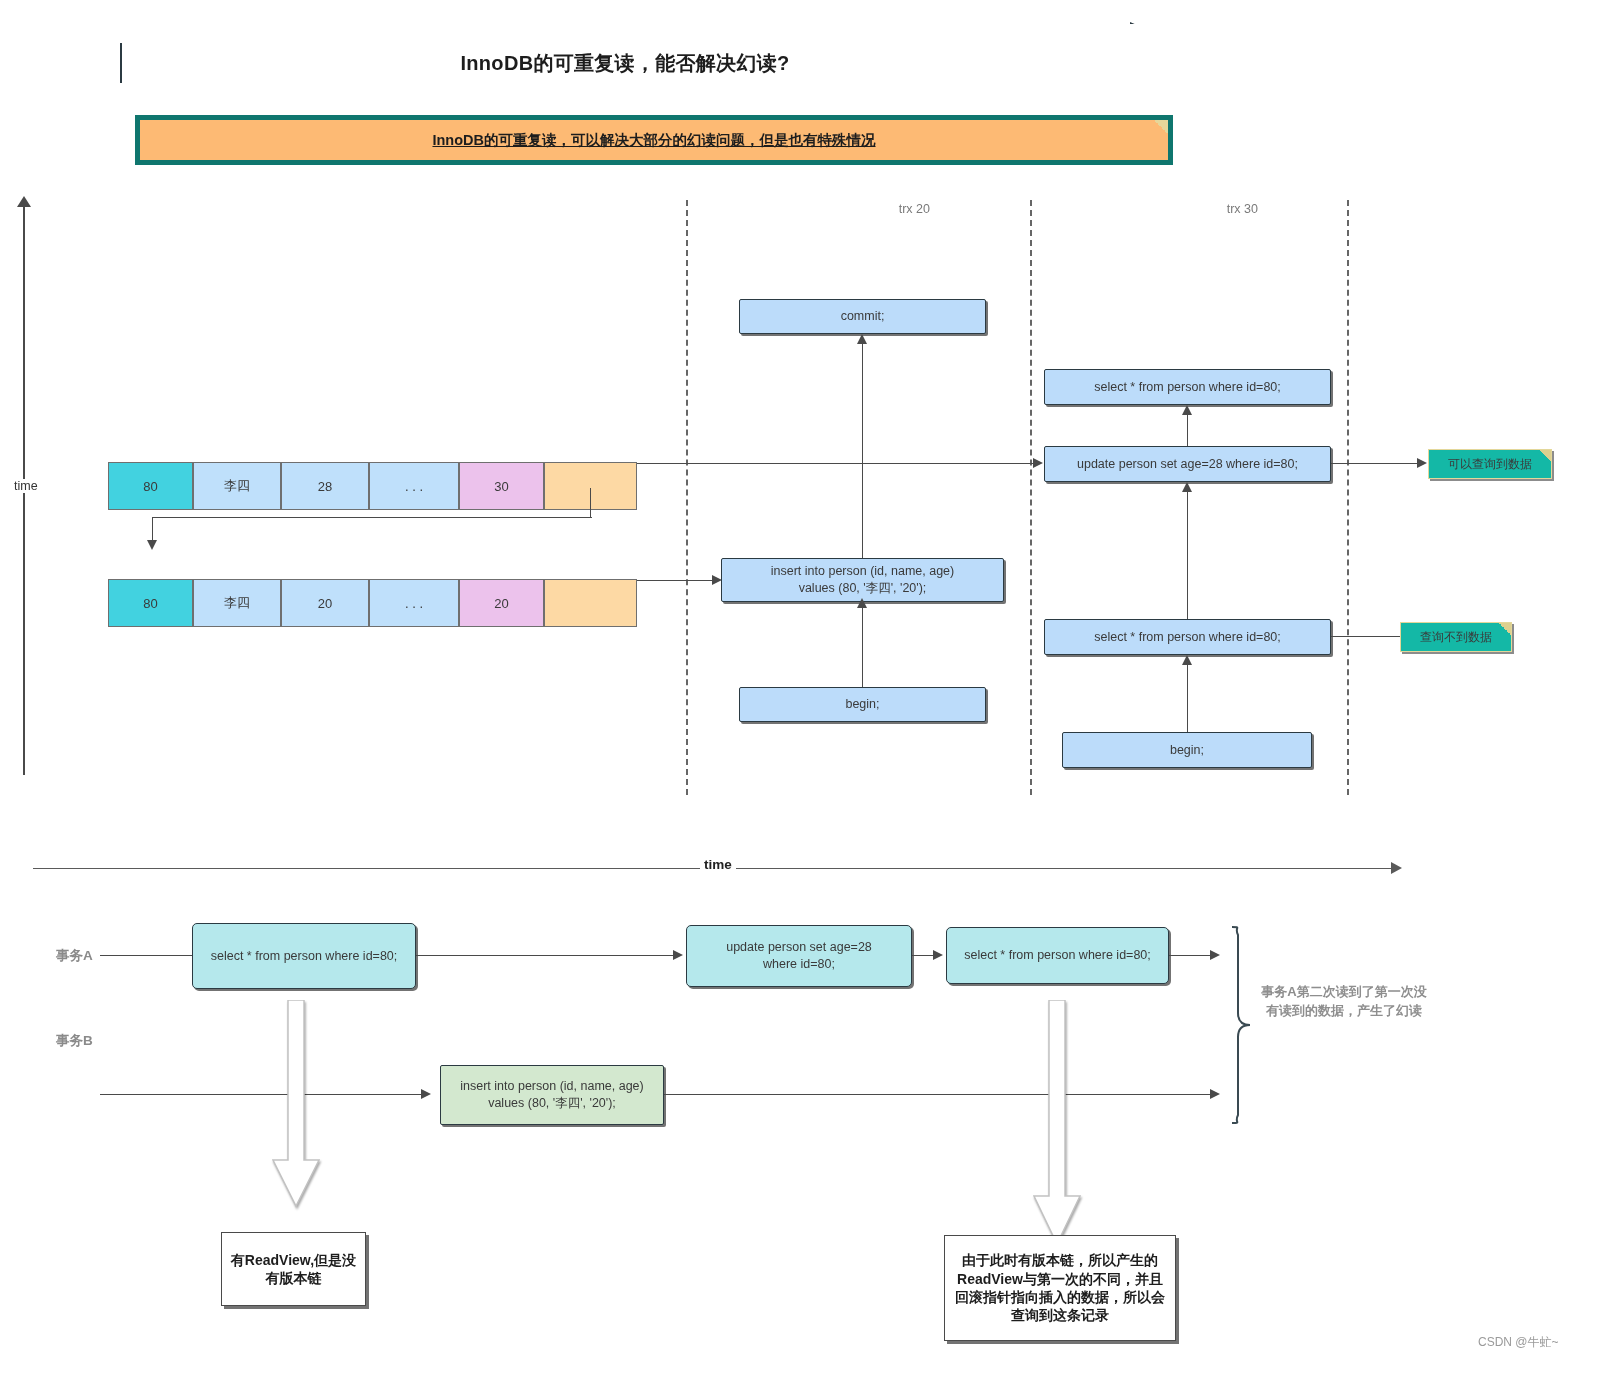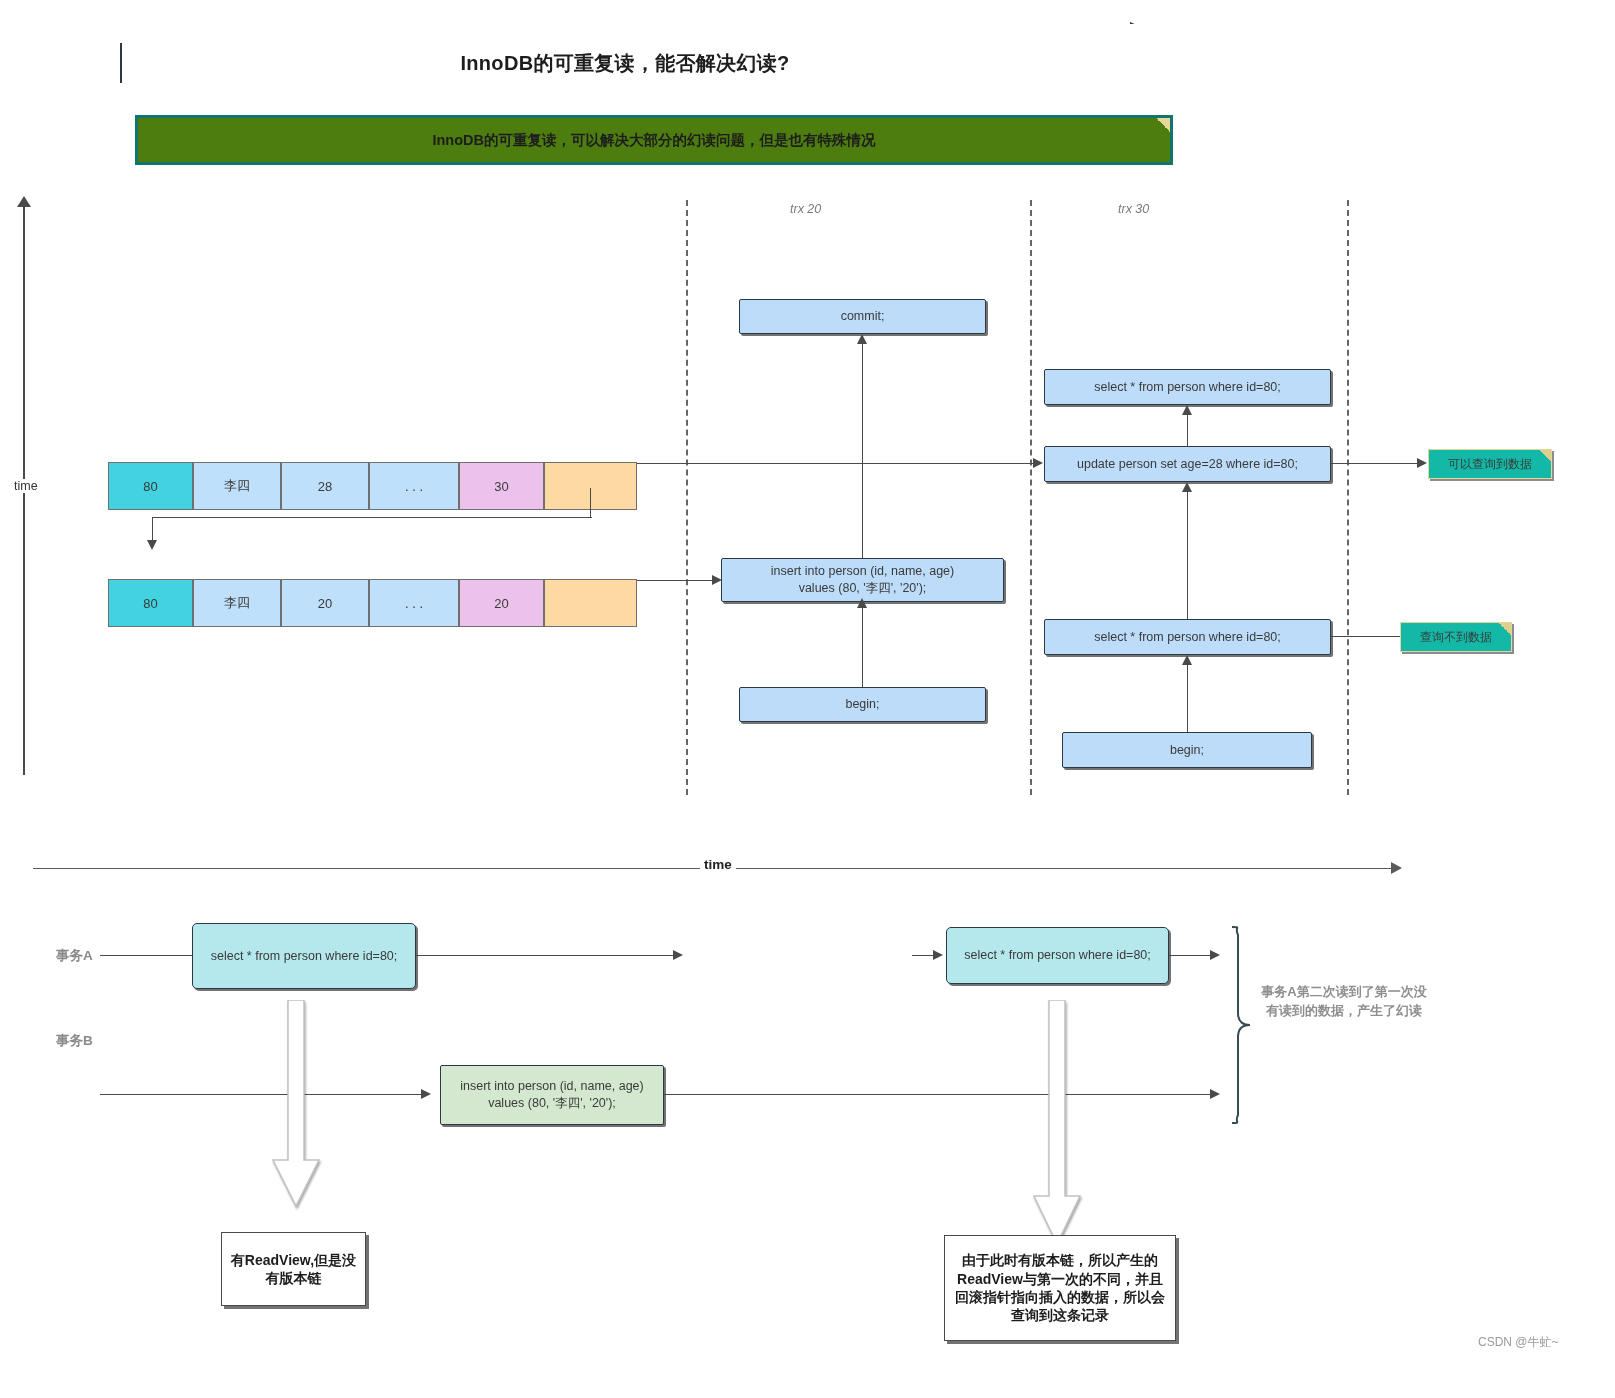--- a/index.html
+++ b/index.html
@@ -17,23 +17,23 @@
   }
   .banner-text{
     position:absolute;left:0;top:21px;width:1010px;height:40px;
     display:flex;align-items:center;justify-content:center;
     font-size:20px;font-weight:bold;color:#1d1d1d;letter-spacing:.3px;
   }
 
   
   .note{
     left:135px;top:115px;width:1038px;height:50px;
-    background:#4d7c0f;border:3px solid #0f766e;
-    display:flex;align-items:center;justify-content:center;
-    font-size:14.5px;font-weight:bold;color:#1d1d1d;
+    background:#fdba74;border:5px solid #0f766e;
+    display:flex;align-items:center;justify-content:center;
+    font-size:14.5px;font-weight:bold;color:#1d1d1d;text-decoration:underline;
   }
   .note .dogear{
     position:absolute;right:0;top:0;width:14px;height:14px;
     background:linear-gradient(225deg,#e6d79a 50%,transparent 50%);
   }
 
   
   .vaxis{left:23px;top:200px;width:2px;height:575px;background:#4a4a4a;}
   .vaxis-head{
     left:17px;top:196px;width:0;height:0;
@@ -41,21 +41,21 @@
     border-bottom:11px solid #4a4a4a;
   }
   .vaxis-label{
     left:12px;top:479px;background:#fff;padding:0 2px;
     font-size:12.5px;color:#333;
   }
 
   
   .lane-dash{width:0;border-left:2px dashed #666;top:200px;height:595px;}
 
-  .lane-title{font-size:12.5px;color:#7a7a7a;top:202px;text-align:left;font-style:italic;}
+  .lane-title{font-size:12.5px;color:#7a7a7a;top:202px;text-align:right;}
 
   
   .rowcell{
     height:48px;border:1px solid #6f6f6f;
     display:flex;align-items:center;justify-content:center;
     font-size:13px;color:#3a3a3a;margin-top:22px;
   }
   .c-id{background:#42d2e0;}
   .c-blue{background:#bfe0fb;}
   .c-pink{background:#ecc2ec;}
@@ -207,20 +207,22 @@
   <div class="abs haxis-head"></div>
   <div class="abs haxis-label">time</div>
 
   <div class="abs lane-name" style="left:56px;top:947px;">事务A</div>
 
   <div class="abs hline" style="left:100px;top:955px;width:95px;"></div>
   <div class="abs sqlbox teal" style="left:192px;top:923px;width:224px;height:66px;">select * from person where id=80;</div>
 
   <div class="abs hline" style="left:416px;top:955px;width:258px;"></div>
   <div class="abs arr-r" style="left:673px;top:950px;"></div>
+  <div class="abs sqlbox teal" style="left:686px;top:925px;width:226px;height:62px;white-space:pre-line;">update person set age=28
+where id=80;</div>
 
   <div class="abs hline" style="left:912px;top:955px;width:22px;"></div>
   <div class="abs arr-r" style="left:933px;top:950px;"></div>
   <div class="abs sqlbox teal" style="left:946px;top:927px;width:223px;height:57px;">select * from person where id=80;</div>
 
   <div class="abs hline" style="left:1169px;top:955px;width:42px;"></div>
   <div class="abs arr-r" style="left:1210px;top:950px;"></div>
 
   <div class="abs lane-name" style="left:56px;top:1032px;">事务B</div>
 

